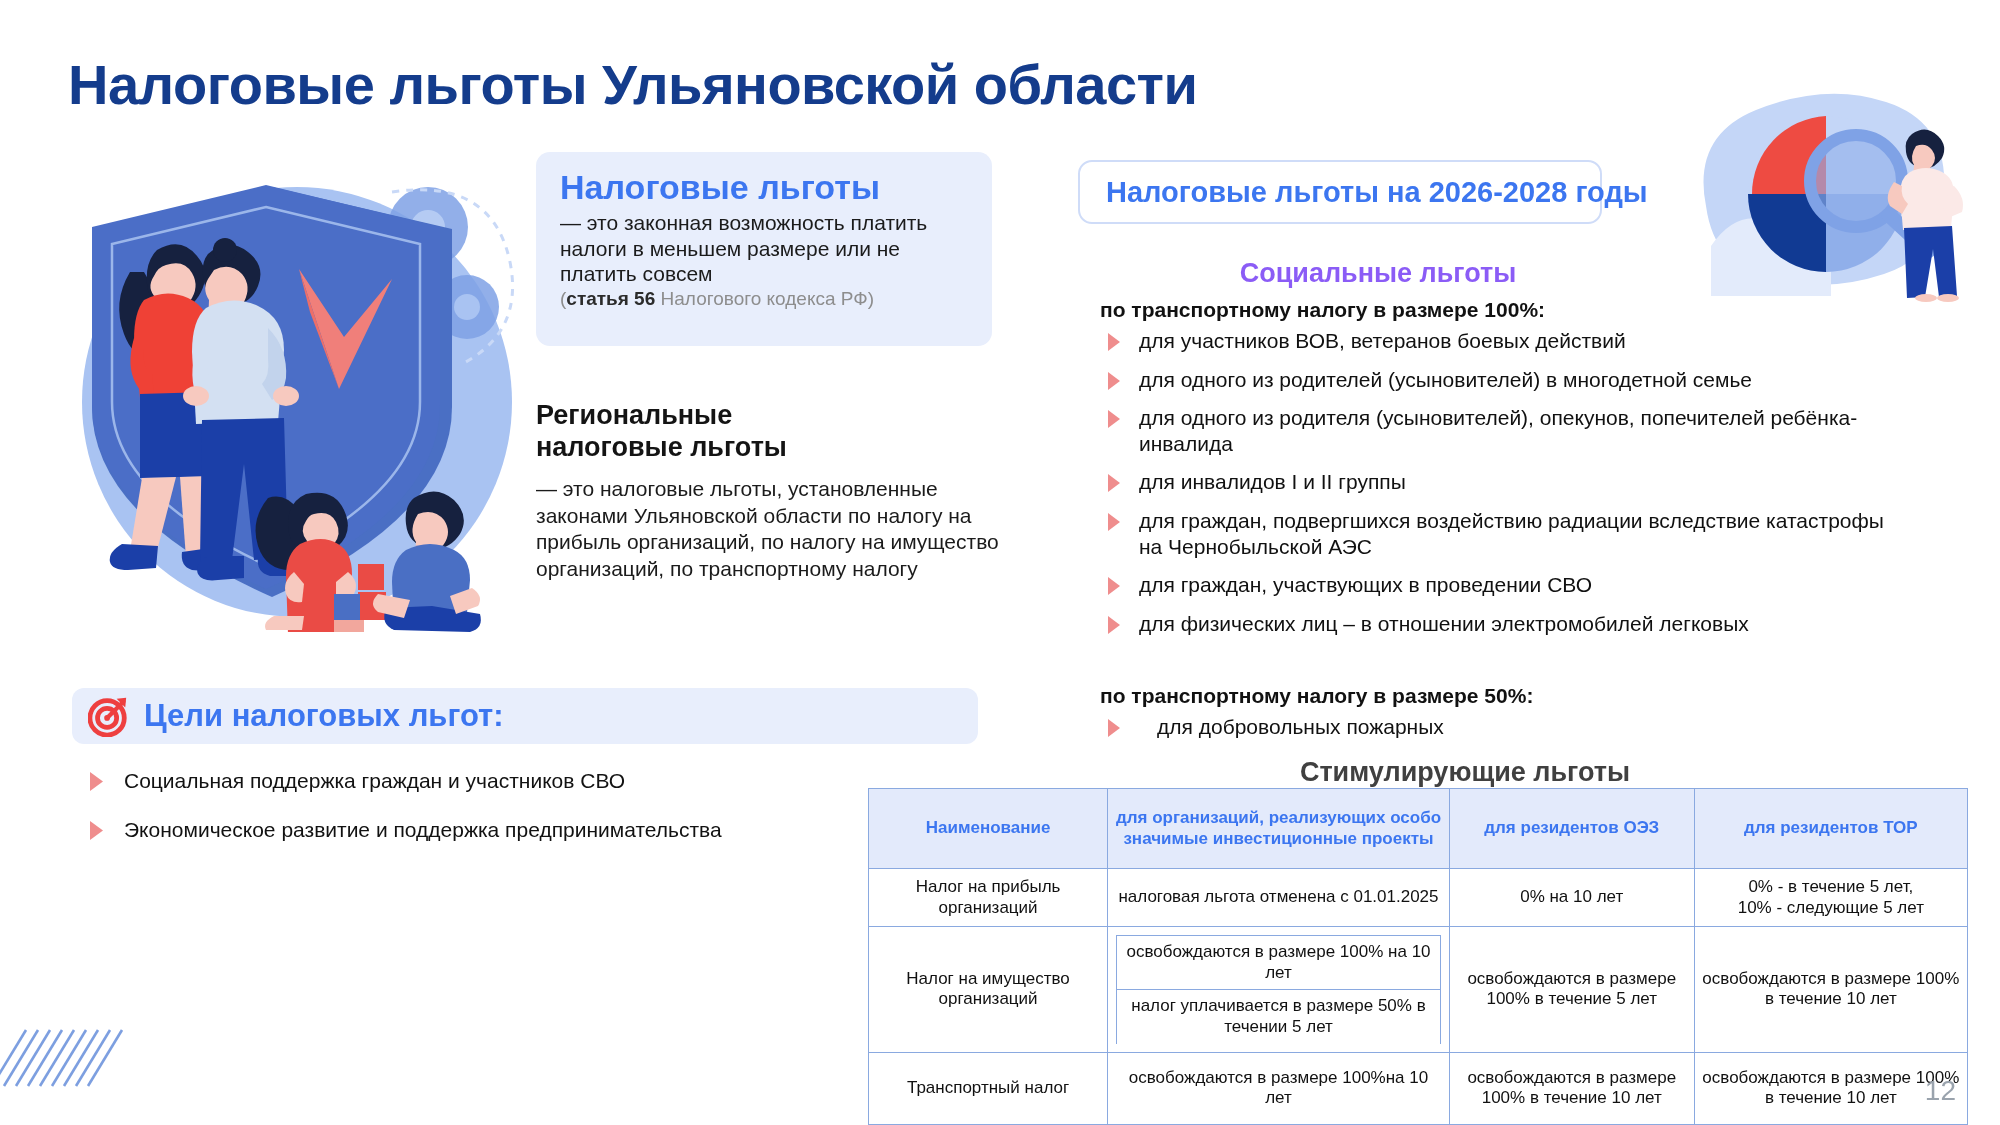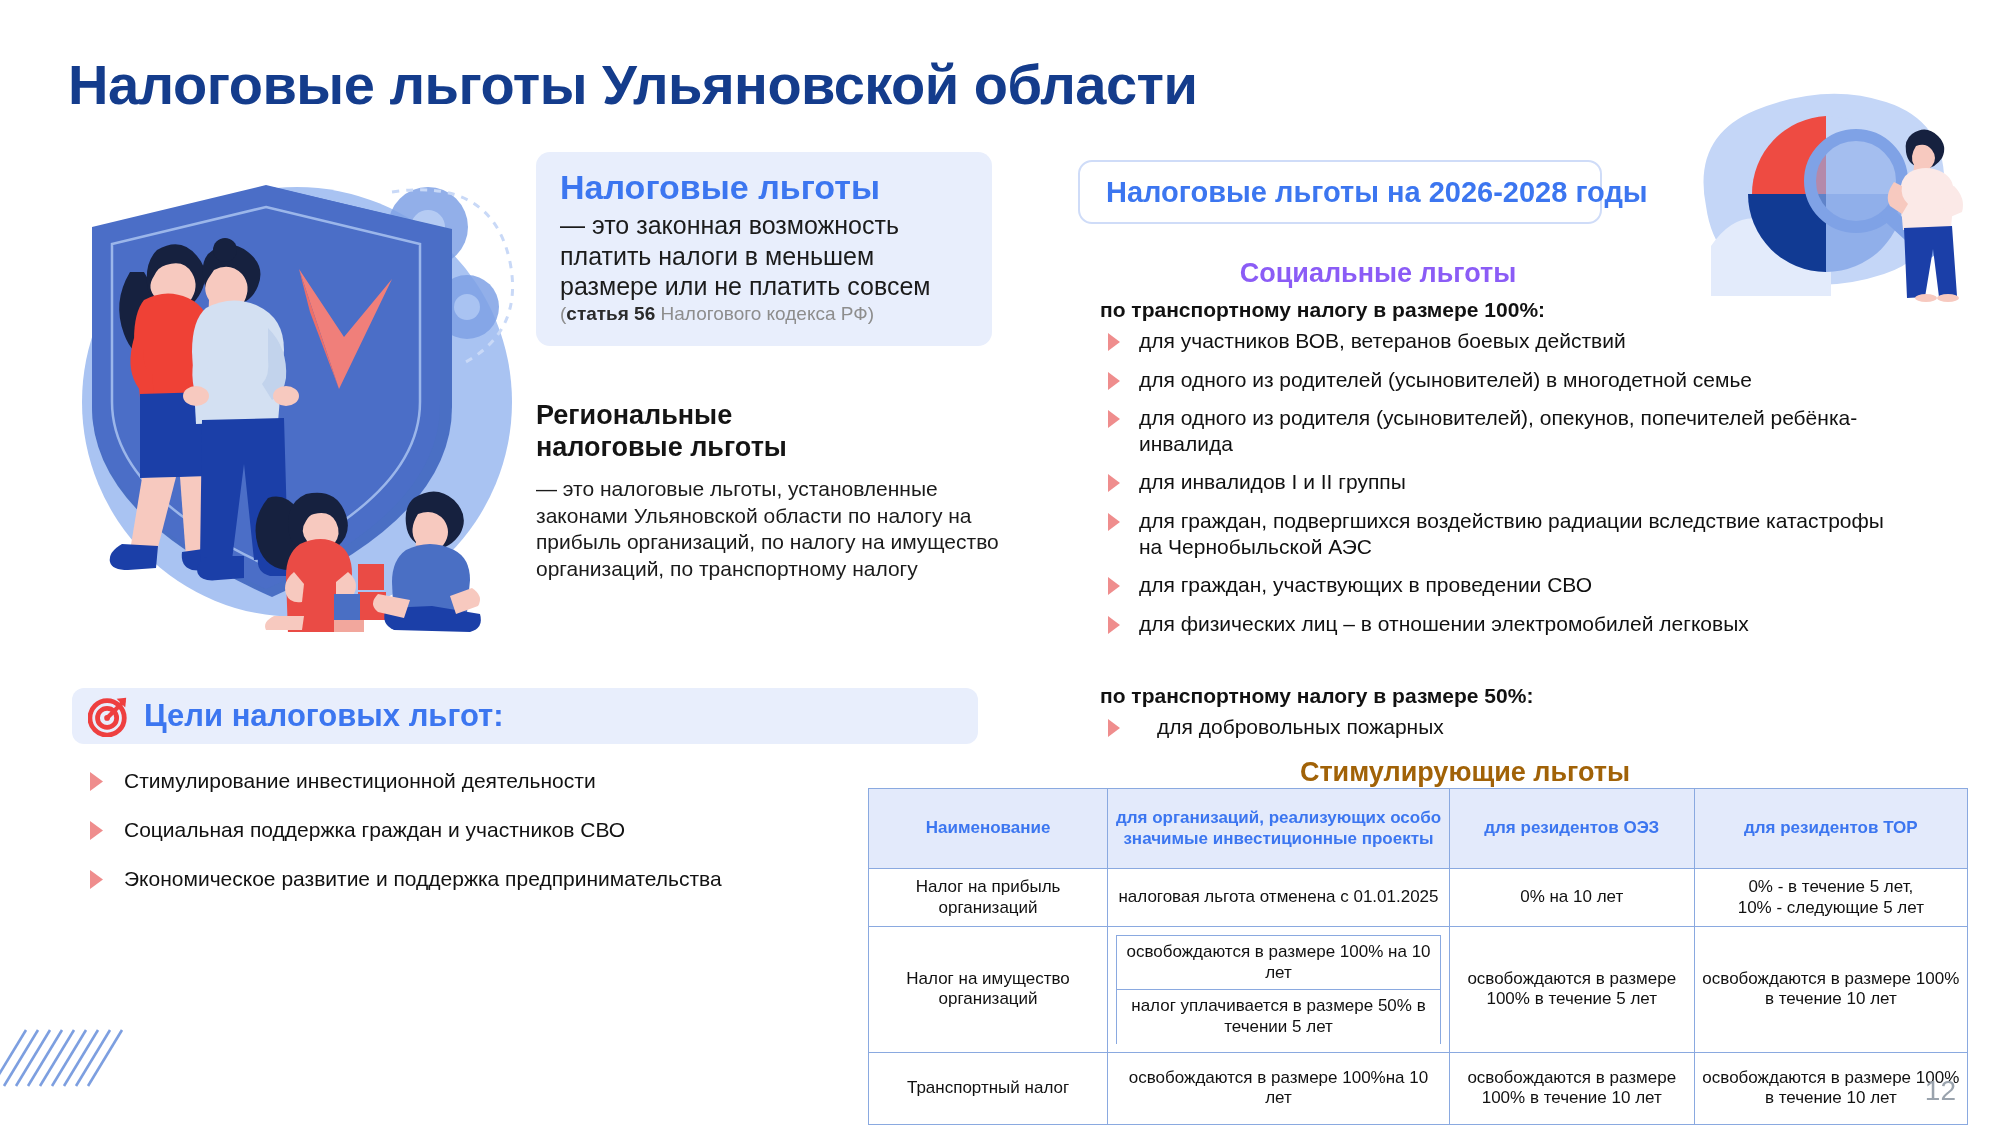--- a/index.html
+++ b/index.html
@@ -45,21 +45,21 @@
     padding: 16px 24px 10px 24px;
   }
   .def-card h2 {
     font-size: 34px;
     font-weight: bold;
     color: #3c76f0;
     line-height: 1.12;
     margin-bottom: 4px;
   }
   .def-card p {
-    font-size: 25px;
+    font-size: 21px;
     color: #1b1b1b;
     line-height: 1.22;
   }
   .def-card .art {
     font-size: 19px;
     color: #8d8d8d;
     line-height: 1.25;
   }
   .def-card .art b { color: #2b2b2b; }
 
@@ -205,21 +205,21 @@
 
   
   .stim-title {
     position: absolute;
     left: 1010px;
     top: 757px;
     width: 910px;
     text-align: center;
     font-size: 27px;
     font-weight: bold;
-    color: #a16207;
+    color: #404040;
   }
 
   
   .tbl-wrap {
     position: absolute;
     left: 868px;
     top: 788px;
     width: 1100px;
   }
   table.stim {
@@ -371,26 +371,20 @@
     <circle cx="20" cy="24" r="18" fill="none" stroke="#ee3f3f" stroke-width="5"></circle>
     <circle cx="20" cy="24" r="10" fill="none" stroke="#ee3f3f" stroke-width="5"></circle>
     <circle cx="20" cy="24" r="3" fill="#ee3f3f"></circle>
     <path d="M20 24 L37 7" stroke="#ee3f3f" stroke-width="4.5" stroke-linecap="round"></path>
     <path d="M30 4 L40 3 L39 13 Z" fill="#ee3f3f"></path>
   </svg>
   <h3>Цели налоговых льгот:</h3>
 </div>
 
 <div class="goals-list">
-  <div class="goal-row">
-    <svg class="bullet" viewBox="0 0 16 21">
-        <path d="M2 1 L15 10.5 L2 20 Z" fill="#ef8d8d"></path>
-      </svg>
-    <span class="txt">Стимулирование инвестиционной деятельности</span>
-  </div>
   <div class="goal-row">
     <svg class="bullet" viewBox="0 0 16 21">
         <path d="M2 1 L15 10.5 L2 20 Z" fill="#ef8d8d"></path>
       </svg>
     <span class="txt">Социальная поддержка граждан и участников СВО</span>
   </div>
   <div class="goal-row">
     <svg class="bullet" viewBox="0 0 16 21">
         <path d="M2 1 L15 10.5 L2 20 Z" fill="#ef8d8d"></path>
       </svg>

